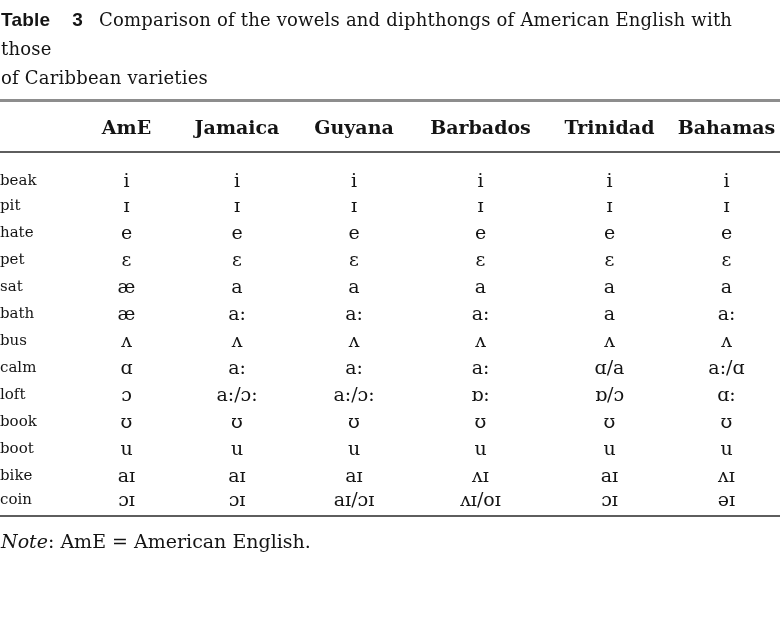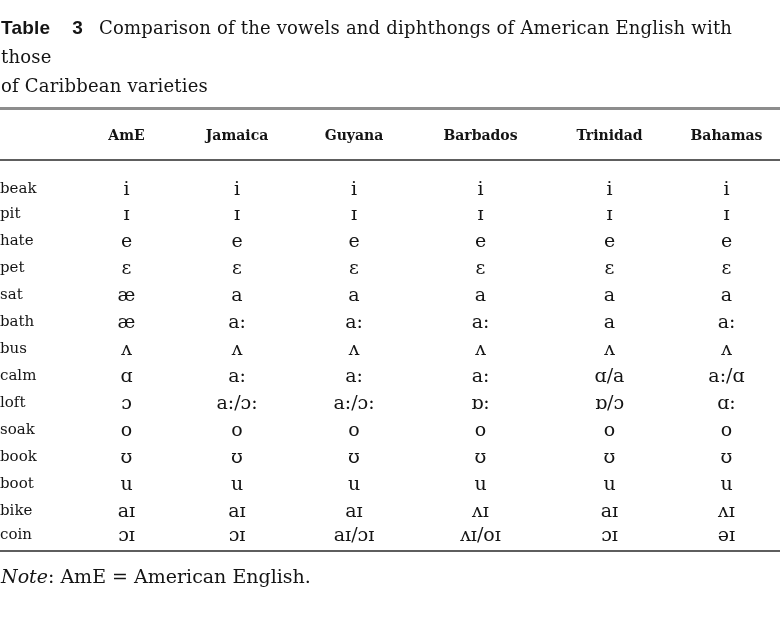--- a/index.html
+++ b/index.html
@@ -3,21 +3,21 @@
 <meta charset="utf-8">
 <style>
   * { margin: 0; padding: 0; box-sizing: border-box; }
   html, body { background: #ffffff; }
   body {
     width: 780px; height: 644px;
     overflow: hidden;
     font-family: "DejaVu Serif", serif;
     color: #141414;
   }
-  .page { width: 780px; height: 644px; padding-top: 13px; background: #fff; }
+  .page { width: 780px; height: 644px; padding-top: 5px; background: #fff; }
 
   
   .caption {
     font-size: 18px;
     line-height: 29px;
     letter-spacing: 0.2px;
     padding-left: 1px;
   }
   .cap-label, .cap-num {
     font-family: "Liberation Sans", sans-serif;
@@ -33,21 +33,21 @@
   }
 
   
   table {
     width: 780px;
     border-collapse: collapse;
     table-layout: fixed;
   }
   thead th {
     font-weight: bold;
-    font-size: 14px;
+    font-size: 19px;
     height: 50px;
     vertical-align: middle;
     text-align: center;
     border-bottom: 2px solid #5e5e5e;
     padding: 0;
   }
   thead th:first-child { text-align: left; }
   tbody td {
     font-size: 19px;
     height: 27px;
@@ -178,29 +178,20 @@
         <tr>
           <td class="word">loft</td>
           <td class="ipa">ɔ</td>
           <td class="ipa">a:/ɔ:</td>
           <td class="ipa">a:/ɔ:</td>
           <td class="ipa">ɒ:</td>
           <td class="ipa">ɒ/ɔ</td>
           <td class="ipa">ɑ:</td>
         </tr>
         <tr>
-          <td class="word">soak</td>
-          <td class="ipa">o</td>
-          <td class="ipa">o</td>
-          <td class="ipa">o</td>
-          <td class="ipa">o</td>
-          <td class="ipa">o</td>
-          <td class="ipa">o</td>
-        </tr>
-        <tr>
           <td class="word">book</td>
           <td class="ipa">ʊ</td>
           <td class="ipa">ʊ</td>
           <td class="ipa">ʊ</td>
           <td class="ipa">ʊ</td>
           <td class="ipa">ʊ</td>
           <td class="ipa">ʊ</td>
         </tr>
         <tr>
           <td class="word">boot</td>

